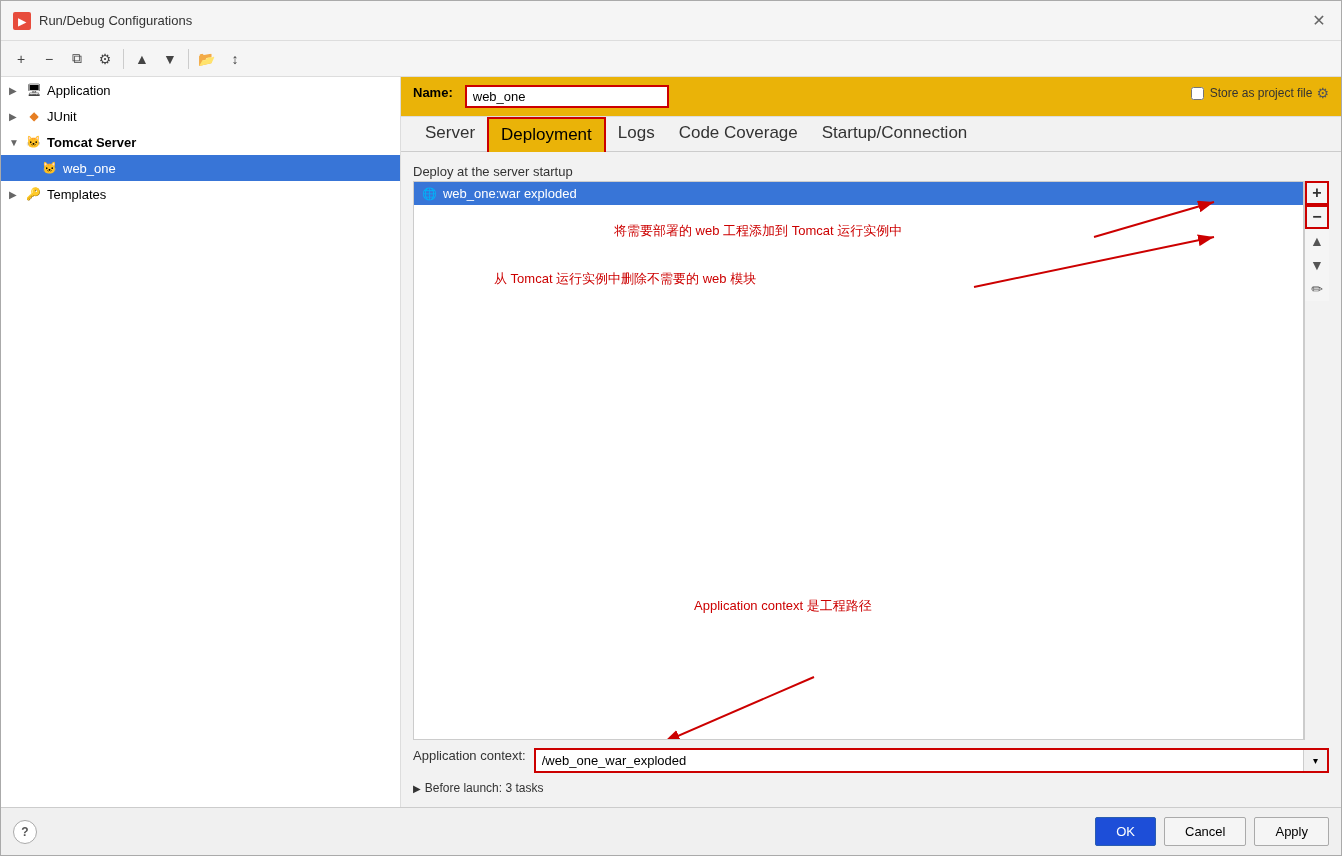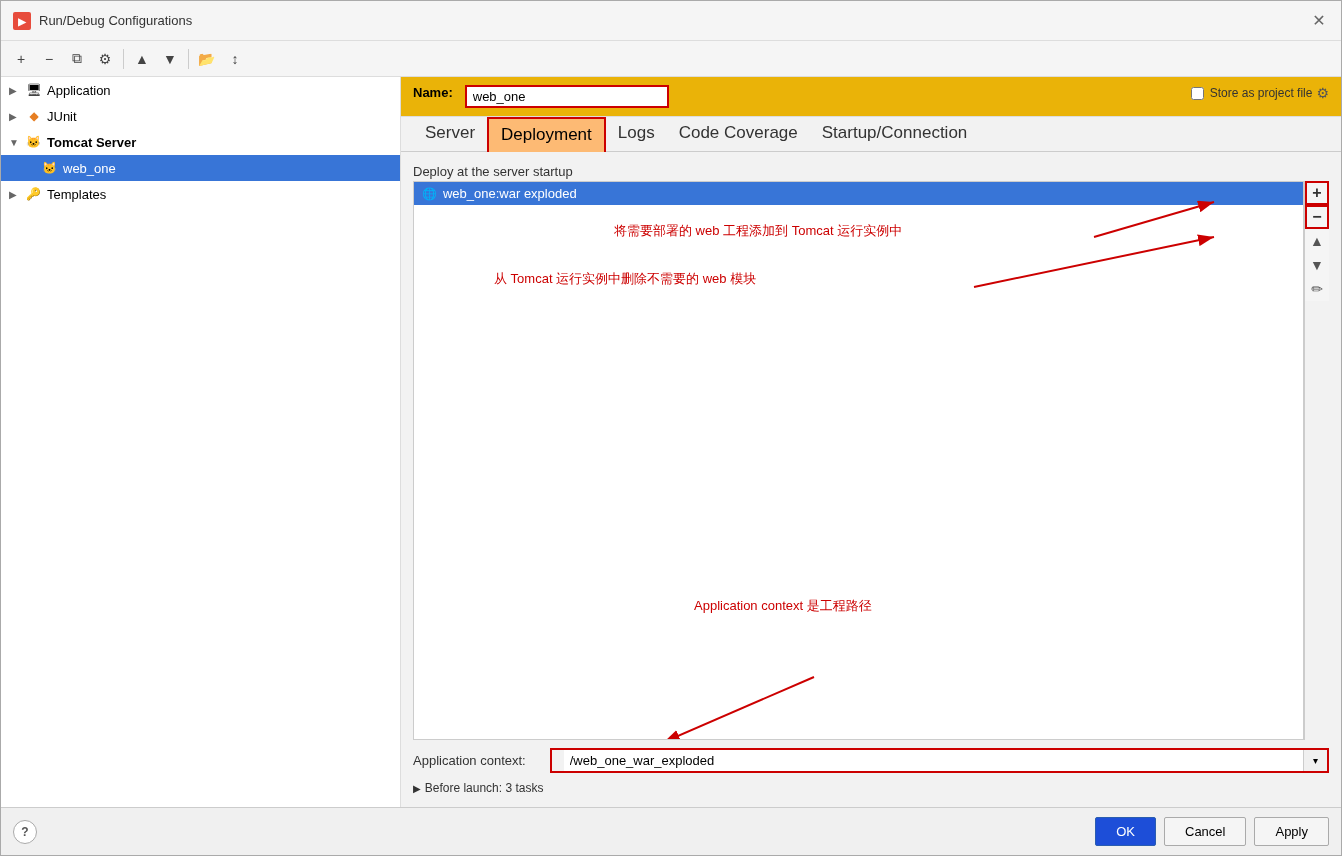--- a/index.html
+++ b/index.html
@@ -34,42 +34,42 @@
     .name-bar { display: flex; align-items: flex-start; padding: 8px 12px; background: #eab308; border-bottom: 1px solid #ddd; gap: 12px; }
     .name-label { font-size: 13px; font-weight: bold; }
     .name-input-wrapper { border: 2px solid #cc0000; display: flex; }
     .name-input { border: none; outline: none; padding: 2px 6px; font-size: 13px; width: 200px; }
     .store-project { display: flex; align-items: center; gap: 4px; margin-left: auto; font-size: 12px; color: #333; }
     .store-project input { margin-right: 2px; }
     .gear-icon { font-size: 14px; cursor: pointer; color: #555; }
     
     .tabs { display: flex; padding: 0 12px; background: #f2f2f2; border-bottom: 1px solid #ccc; }
     .tab { padding: 6px 12px; cursor: pointer; font-size: 17px; color: #333; border-bottom: 2px solid transparent; }
-    .tab.active { border-bottom: 2px solid #1a5dba; color: #000; border: 2px solid #cc0000; border-bottom: none; background: #fdba74; margin-bottom: -1px; }
+    .tab.active { border-bottom: 2px solid #1a5dba; color: #000; border: 2px solid #cc0000; border-bottom: none; background: #eab308; margin-bottom: -1px; }
     
     .tab-content { flex: 1; padding: 12px; background: #f2f2f2; display: flex; flex-direction: column; overflow: hidden; }
     
     .section-label { font-size: 13px; color: #333; margin-bottom: 2px; }
     
     .deployment-panel { background: #ffffff; border: 1px solid #ccc; flex: 1; display: flex; overflow: hidden; position: relative; }
     
     .deployment-list { flex: 1; overflow-y: auto; }
     .deployment-item { display: flex; align-items: center; padding: 4px 8px; cursor: pointer; background: #3875d7; color: white; }
     .deployment-item .dep-icon { margin-right: 6px; font-size: 12px; }
     .deployment-item .dep-label { font-size: 13px; text-align: right; }
     
     .deployment-buttons { display: flex; flex-direction: column; border-left: 1px solid #ccc; }
     .dep-btn { width: 24px; height: 24px; display: flex; align-items: center; justify-content: center; cursor: pointer; font-size: 16px; font-weight: bold; border: 2px solid #cc0000; background: #f5f5f5; color: #333; }
     .dep-btn-normal { width: 24px; height: 24px; display: flex; align-items: center; justify-content: center; cursor: pointer; font-size: 14px; border: none; background: #f5f5f5; color: #555; }
     
     .annotation-text { color: #cc0000; font-size: 13px; position: absolute; }
     
-    .app-context-row { display: flex; align-items: center; padding: 8px 0 0 0; gap: 24px; }
+    .app-context-row { display: flex; align-items: flex-start; padding: 8px 0 0 0; gap: 8px; }
     .app-context-label { font-size: 13px; color: #333; white-space: nowrap; }
-    .app-context-input-wrapper { border: 2px solid #cc0000; display: flex; flex: 1; padding-left: 12px; }
+    .app-context-input-wrapper { border: 2px solid #cc0000; display: flex; flex: 1; }
     .app-context-input { border: none; outline: none; padding: 3px 6px; font-size: 13px; flex: 1; }
     .app-context-dropdown { width: 24px; display: flex; align-items: center; justify-content: center; background: #f0f0f0; border-left: 1px solid #ccc; cursor: pointer; font-size: 10px; }
     
     .before-launch { padding: 8px 0 0 0; display: flex; align-items: center; gap: 4px; font-size: 12px; color: #333; cursor: pointer; }
     .before-launch .arrow { font-size: 10px; }
     
     .bottom-bar { height: 48px; background: #f0f0f0; border-top: 1px solid #ccc; display: flex; align-items: center; padding: 0 12px; }
     .help-btn { width: 24px; height: 24px; border: 1px solid #aaa; border-radius: 50%; display: flex; align-items: center; justify-content: center; cursor: pointer; font-size: 12px; font-weight: bold; color: #555; background: white; }
     .bottom-actions { margin-left: auto; display: flex; gap: 8px; }
     .action-btn { padding: 6px 20px; font-size: 13px; border: 1px solid #aaa; background: #f5f5f5; cursor: pointer; border-radius: 2px; }

